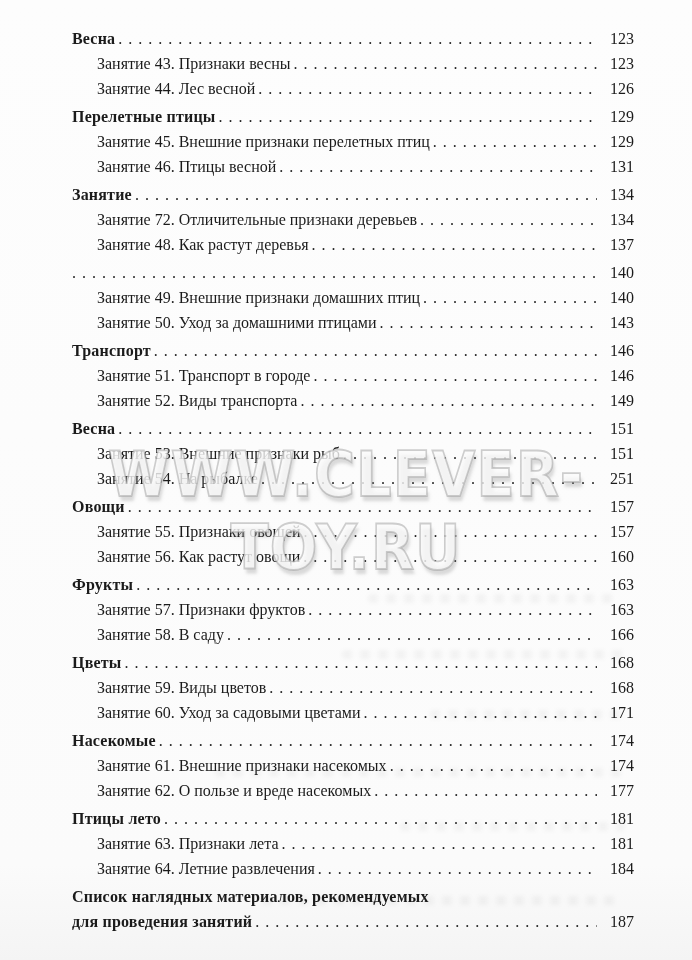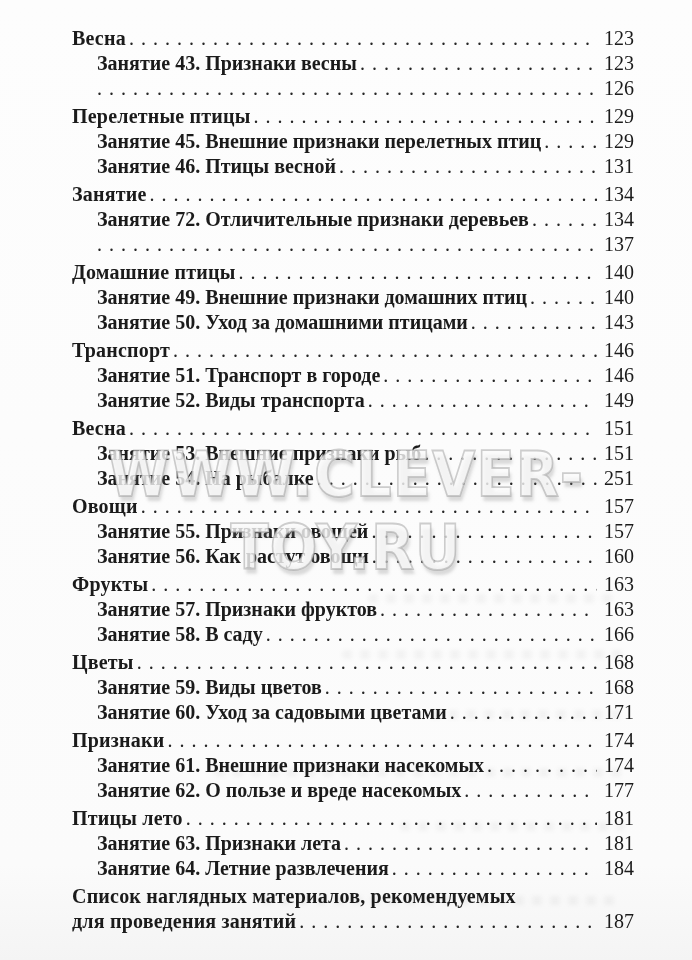--- a/index.html
+++ b/index.html
@@ -22,42 +22,41 @@
     padding: 26px 58px 0 72px;
     background: linear-gradient(180deg, #fdfdfd 0%, #fbfbfb 90%, #f4f4f4 100%);
   }
   .toc {
     position: relative;
     z-index: 1;
   }
   .toc-row {
     display: flex;
     align-items: flex-start;
-    font-size: 20px;
+    font-size: 16px;
     line-height: 25px;
     white-space: nowrap;
   }
   .toc-row.item {
     padding-left: 25px;
   }
   .toc-row.section {
     margin-top: 3px;
   }
   .toc-row.section:first-child,
   .toc-row.section + .toc-row.section {
     margin-top: 0;
   }
   .toc-row.section .toc-title {
     font-weight: bold;
     letter-spacing: 0.2px;
   }
   .toc-title {
     flex: 0 0 auto;
     padding-right: 3px;
-    font-weight: bold;
   }
   .toc-dots {
     flex: 1 1 auto;
     overflow: hidden;
     white-space: nowrap;
     min-width: 10px;
     word-spacing: 2px;
     color: #262626;
     font-weight: normal;
   }
@@ -124,20 +123,21 @@
     <span class="toc-title">Весна</span>
     <span class="toc-dots"></span>
     <span class="toc-page">123</span>
   </div>
       <div class="toc-row item">
     <span class="toc-title">Занятие 43. Признаки весны</span>
     <span class="toc-dots"></span>
     <span class="toc-page">123</span>
   </div>
       <div class="toc-row item">
+    <span class="toc-title">Занятие 44. Лес весной</span>
     <span class="toc-dots"></span>
     <span class="toc-page">126</span>
   </div>
       <div class="toc-row section">
     <span class="toc-title">Перелетные птицы</span>
     <span class="toc-dots"></span>
     <span class="toc-page">129</span>
   </div>
       <div class="toc-row item">
     <span class="toc-title">Занятие 45. Внешние признаки перелетных птиц</span>
@@ -153,25 +153,25 @@
     <span class="toc-title">Занятие</span>
     <span class="toc-dots"></span>
     <span class="toc-page">134</span>
   </div>
       <div class="toc-row item">
     <span class="toc-title">Занятие 72. Отличительные признаки деревьев</span>
     <span class="toc-dots"></span>
     <span class="toc-page">134</span>
   </div>
       <div class="toc-row item">
+    <span class="toc-title">Занятие 48. Как растут деревья</span>
     <span class="toc-dots"></span>
     <span class="toc-page">137</span>
   </div>
       <div class="toc-row section">
-    <span class="toc-title">Домашние птицы</span>
     <span class="toc-dots"></span>
     <span class="toc-page">140</span>
   </div>
       <div class="toc-row item">
     <span class="toc-title">Занятие 49. Внешние признаки домашних птиц</span>
     <span class="toc-dots"></span>
     <span class="toc-page">140</span>
   </div>
       <div class="toc-row item">
     <span class="toc-title">Занятие 50. Уход за домашними птицами</span>
@@ -247,21 +247,21 @@
     <span class="toc-title">Занятие 59. Виды цветов</span>
     <span class="toc-dots"></span>
     <span class="toc-page">168</span>
   </div>
       <div class="toc-row item">
     <span class="toc-title">Занятие 60. Уход за садовыми цветами</span>
     <span class="toc-dots"></span>
     <span class="toc-page">171</span>
   </div>
       <div class="toc-row section">
-    <span class="toc-title">Признаки</span>
+    <span class="toc-title">Насекомые</span>
     <span class="toc-dots"></span>
     <span class="toc-page">174</span>
   </div>
       <div class="toc-row item">
     <span class="toc-title">Занятие 61. Внешние признаки насекомых</span>
     <span class="toc-dots"></span>
     <span class="toc-page">174</span>
   </div>
       <div class="toc-row item">
     <span class="toc-title">Занятие 62. О пользе и вреде насекомых</span>

